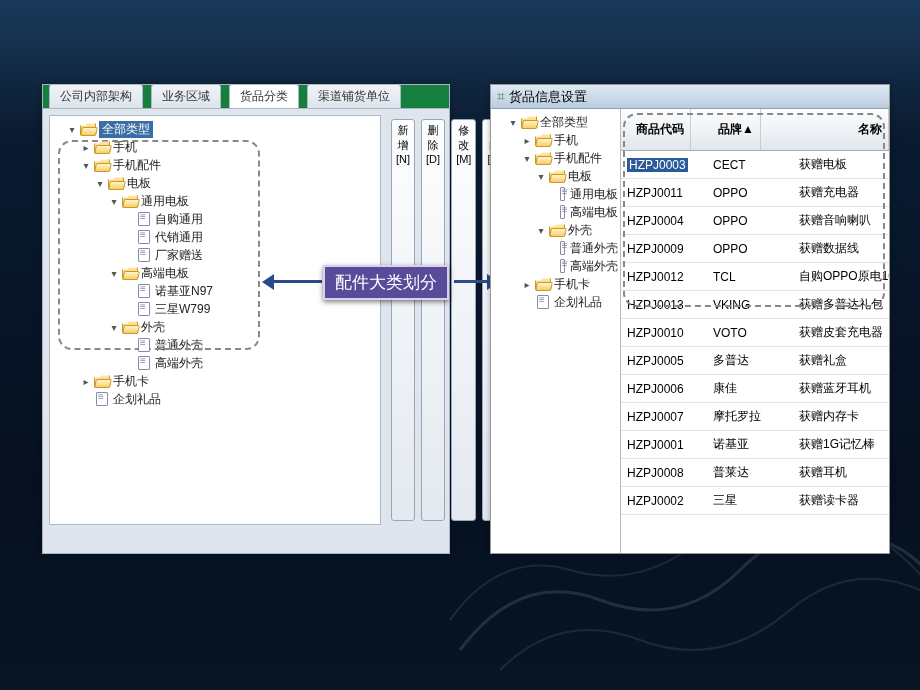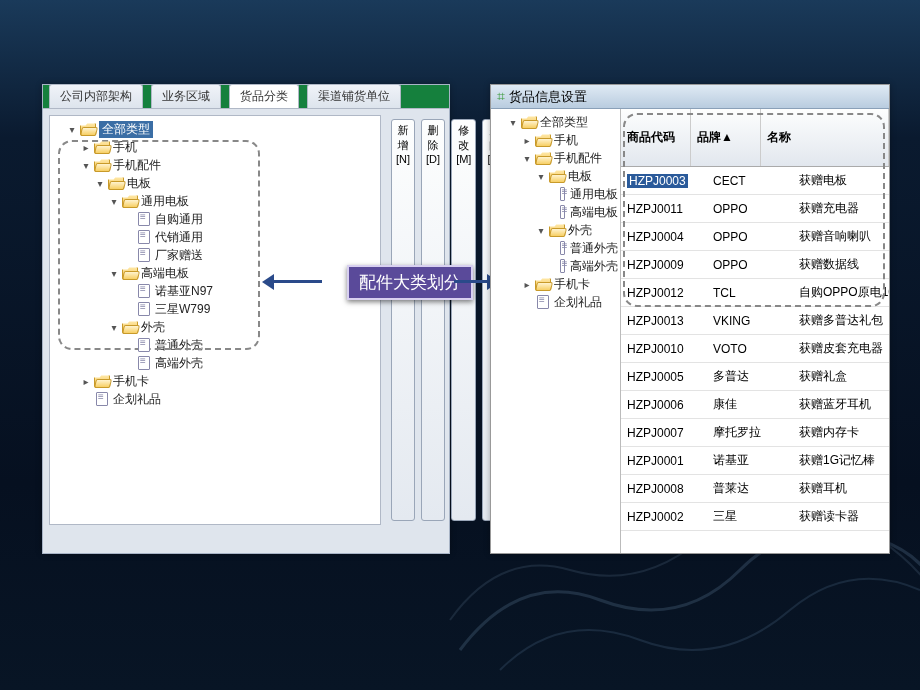--- a/index.html
+++ b/index.html
@@ -232,23 +232,23 @@
 
 .grid-header {
   display: flex;
   background: linear-gradient(#fdfefe, #e2e7ee);
   border-bottom: 1px solid #aaa;
   font-size: 12px;
   font-weight: bold;
 }
 
 .grid-header .gh {
-  padding: 20px 6px;
+  padding: 12px 6px;
   border-right: 1px solid #ccc;
-  text-align: left;
+  text-align: right;
 }
 
 .gh-code { width: 70px; }
 .gh-brand { width: 70px; }
 .gh-name { flex: 1; }
 
 .grid-body { flex: 1; }
 
 .grid-row {
   display: flex;
@@ -281,21 +281,20 @@
 .center-label {
   position: absolute;
   left: 323px;
   top: 265px;
   background: #5a4a9a;
   color: #fff;
   font-size: 17px;
   padding: 4px 10px;
   border: 2px solid #d8d0f0;
   box-shadow: 0 2px 5px rgba(0,0,0,.5);
-  margin-left: 24px;
 }
 
 .arrow-line {
   position: absolute;
   top: 280px;
   height: 3px;
   background: #2a4a8a;
 }
 .arrow-left-line { left: 272px; width: 50px; }
 .arrow-right-line { left: 454px; width: 35px; }

